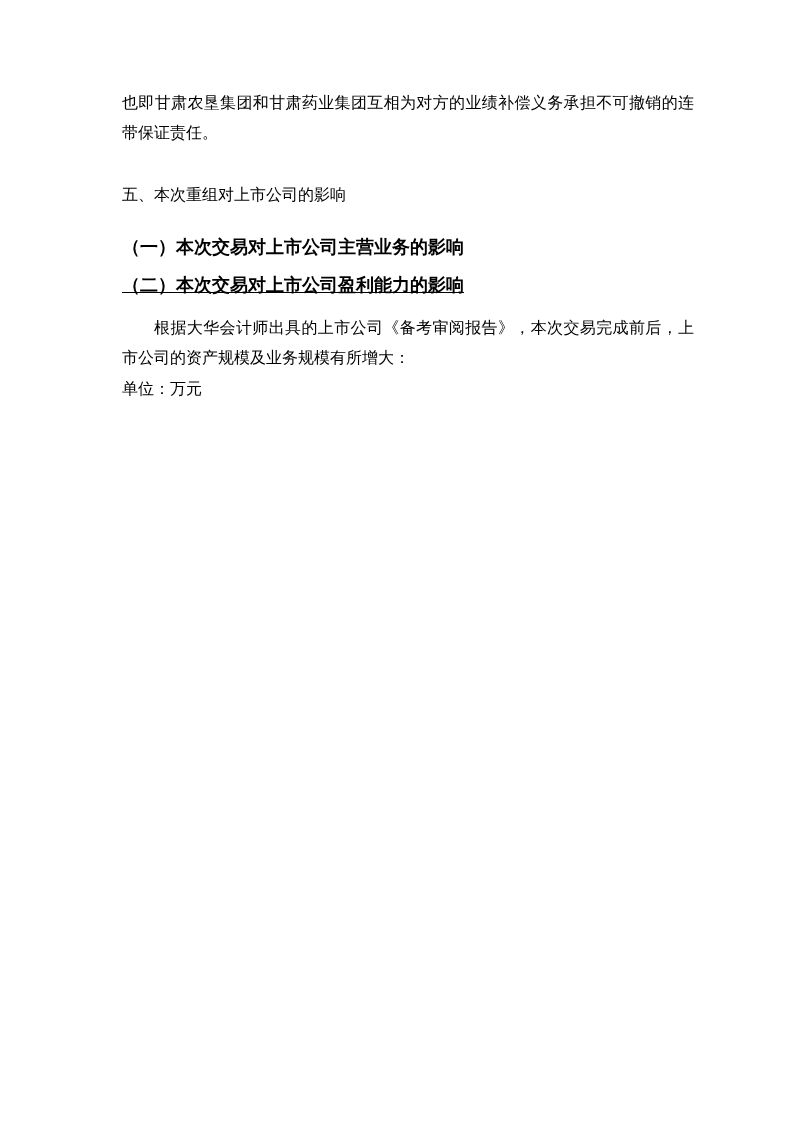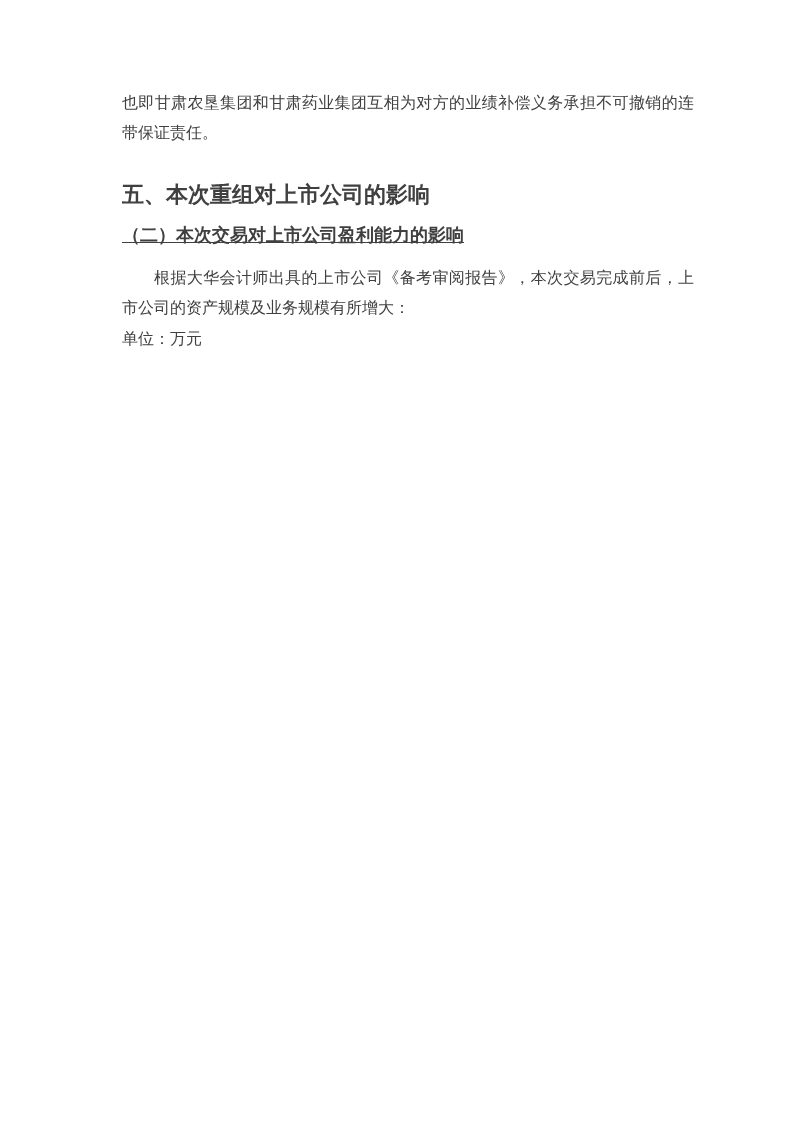--- a/index.html
+++ b/index.html
@@ -12,21 +12,21 @@
     height: 1122px;
     position: relative;
     overflow: hidden;
   }
   .page {
     position: absolute;
     inset: 0;
     box-sizing: border-box;
     padding: 88px 99px 0 122px;
     background: #ffffff;
-    color: #404040;
+    color: #000000;
     font-family: "Liberation Serif", "DejaVu Serif", serif;
   }
   p.body-text {
     margin: 0;
     font-size: 16px;
     line-height: 30px;
     text-align: justify;
     text-indent: 2em;
     word-break: break-all;
   }
@@ -35,23 +35,23 @@
   }
   p.kai {
     font-weight: bold;
     font-style: italic;
     margin-top: 12px;
     line-height: 30px;
   }
   h1.sec-heading {
     margin: 32px 0 0 0;
     font-family: "Liberation Sans", "DejaVu Sans", sans-serif;
-    font-size: 22px;
+    font-size: 16px;
     line-height: 30px;
-    font-weight: bold;
+    font-weight: normal;
   }
   h2.sub-heading {
     font-family: "Liberation Sans", "DejaVu Sans", sans-serif;
     font-size: 18px;
     line-height: 26px;
     font-weight: bold;
     margin: 0;
   }
   h2.sub-heading-1 { margin-top: 24px; }
   h2.sub-heading-2 { margin-top: 12px; text-decoration: underline; }
@@ -78,20 +78,21 @@
 </head>
 <body>
 
 <div class="page">
 
   <p class="body-text no-indent">也即甘肃农垦集团和甘肃药业集团互相为对方的业绩补偿义务承担不可撤销的连带保证责任。</p>
 
 
   <h1 class="sec-heading">五、本次重组对上市公司的影响</h1>
 
+  <h2 class="sub-heading sub-heading-1">（一）本次交易对上市公司主营业务的影响</h2>
 
 
   <h2 class="sub-heading sub-heading-2">（二）本次交易对上市公司盈利能力的影响</h2>
 
 
   <p class="body-text para-proforma">根据大华会计师出具的上市公司《备考审阅报告》，本次交易完成前后，上市公司的资产规模及业务规模有所增大：</p>
 
   <div class="unit-note">单位：万元</div>
 
 

